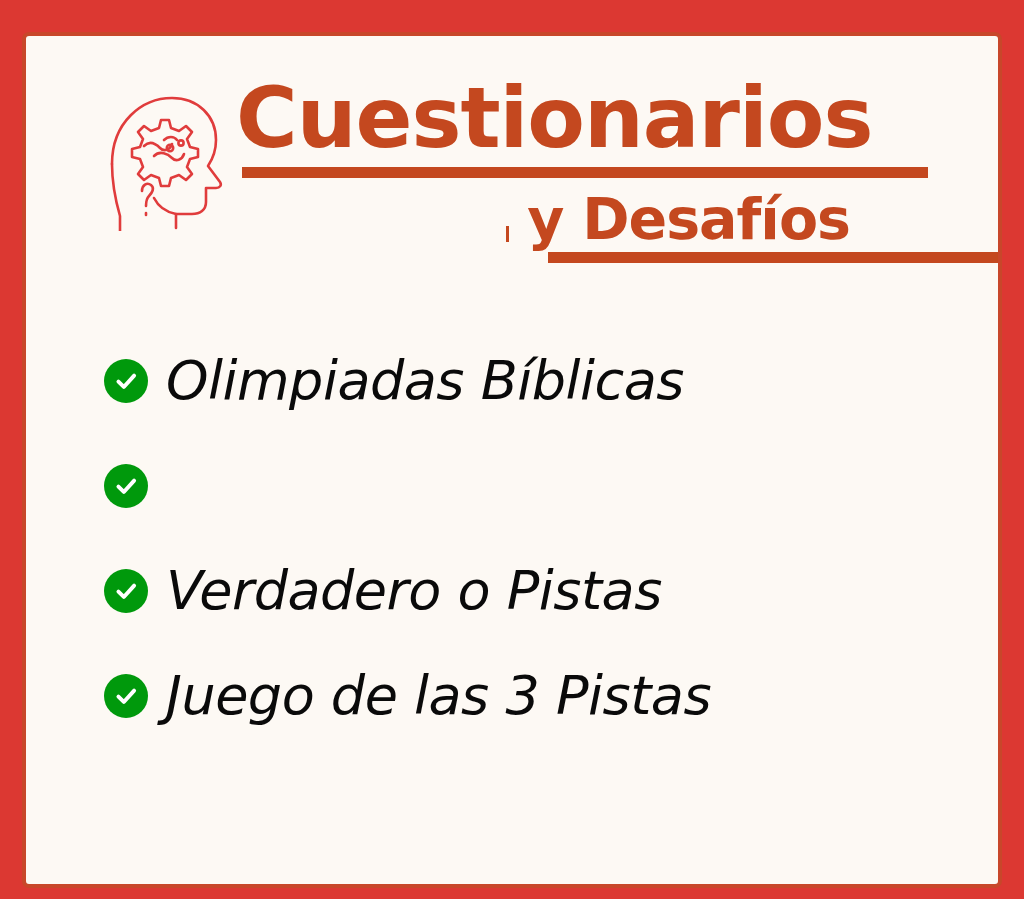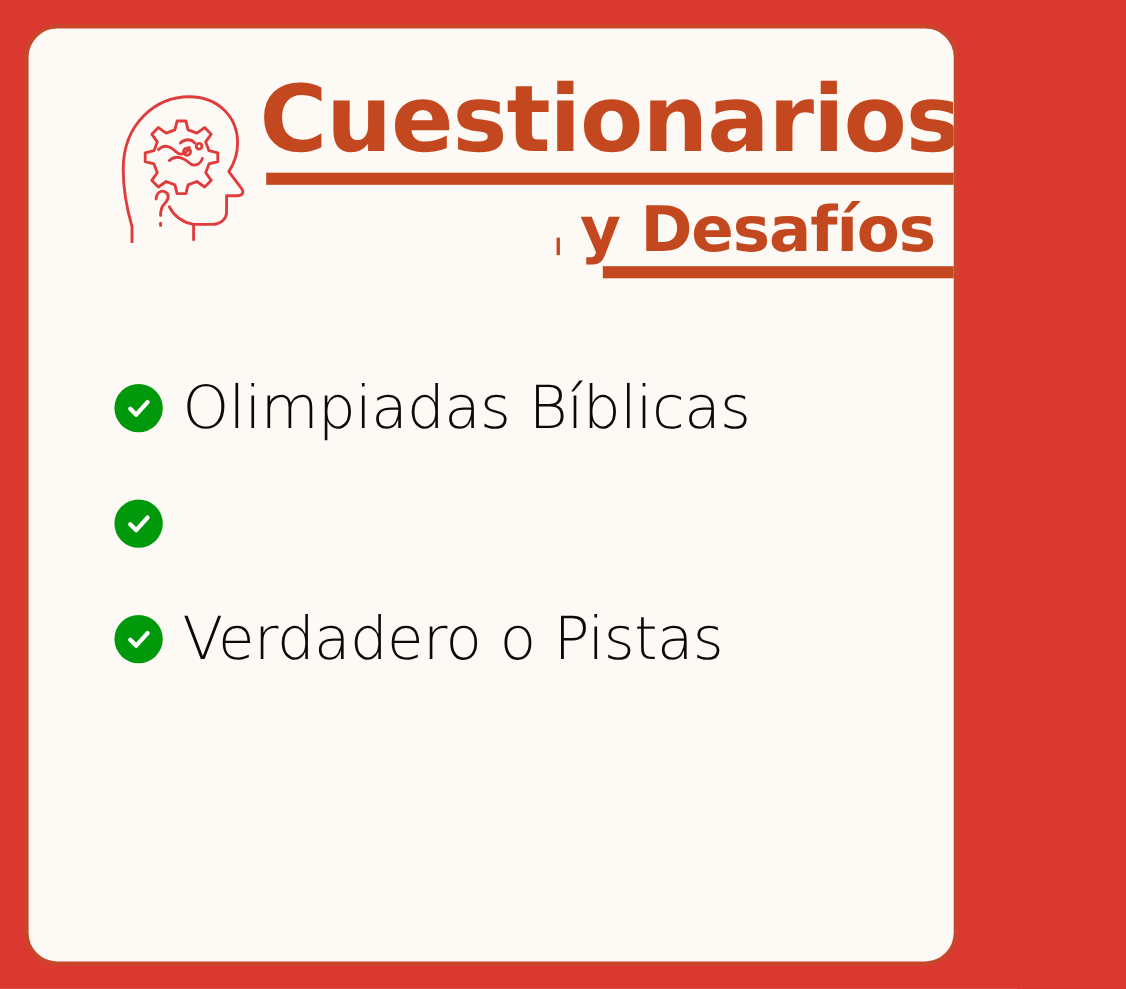--- a/index.html
+++ b/index.html
@@ -17,26 +17,26 @@
     position: relative;
     width: 1024px;
     height: 899px;
     background: #DC3832;
     box-sizing: border-box;
   }
 
   #card {
     position: absolute;
     left: 22px;
-    top: 22px;
-    width: 849px;
+    top: 32px;
+    width: 980px;
     height: 856px;
     background: #FDF9F4;
     border: 4px solid #C8472A;
-    border-radius: 30px;
+    border-radius: 7px;
     box-sizing: border-box;
     overflow: hidden;
   }
 
   
   #header {
     position: absolute;
     left: 0;
     top: 0;
     width: 980px;
@@ -115,20 +115,21 @@
     width: 980px;
     list-style: none;
     margin: 0;
     padding: 0;
   }
   .feature-item {
     display: flex;
     align-items: center;
     height: 105px;
     padding-left: 78px;
+    font-style: italic;
   }
   .check-badge {
     flex: 0 0 auto;
     width: 44px;
     height: 44px;
     border-radius: 50%;
     background: #00990C;
     position: relative;
     margin-right: 18px;
   }
@@ -217,16 +218,24 @@
         </span>
       </li>
       <li class="feature-item">
         <span class="check-badge">
           <svg viewBox="0 0 24 24" xmlns="http://www.w3.org/2000/svg">
             <path d="M5 12.5 L10 17.5 L19.5 7" fill="none" stroke="#FFFFFF" stroke-width="3.6" stroke-linecap="round" stroke-linejoin="round"></path>
           </svg>
         </span>
         <span class="feature-label">Verdadero o Pistas</span>
       </li>
+      <li class="feature-item">
+        <span class="check-badge">
+          <svg viewBox="0 0 24 24" xmlns="http://www.w3.org/2000/svg">
+            <path d="M5 12.5 L10 17.5 L19.5 7" fill="none" stroke="#FFFFFF" stroke-width="3.6" stroke-linecap="round" stroke-linejoin="round"></path>
+          </svg>
+        </span>
+        <span class="feature-label">Juego de las 3 Pistas</span>
+      </li>
     </ul>
 
   </div>
 </div>
 
 </body></html>

